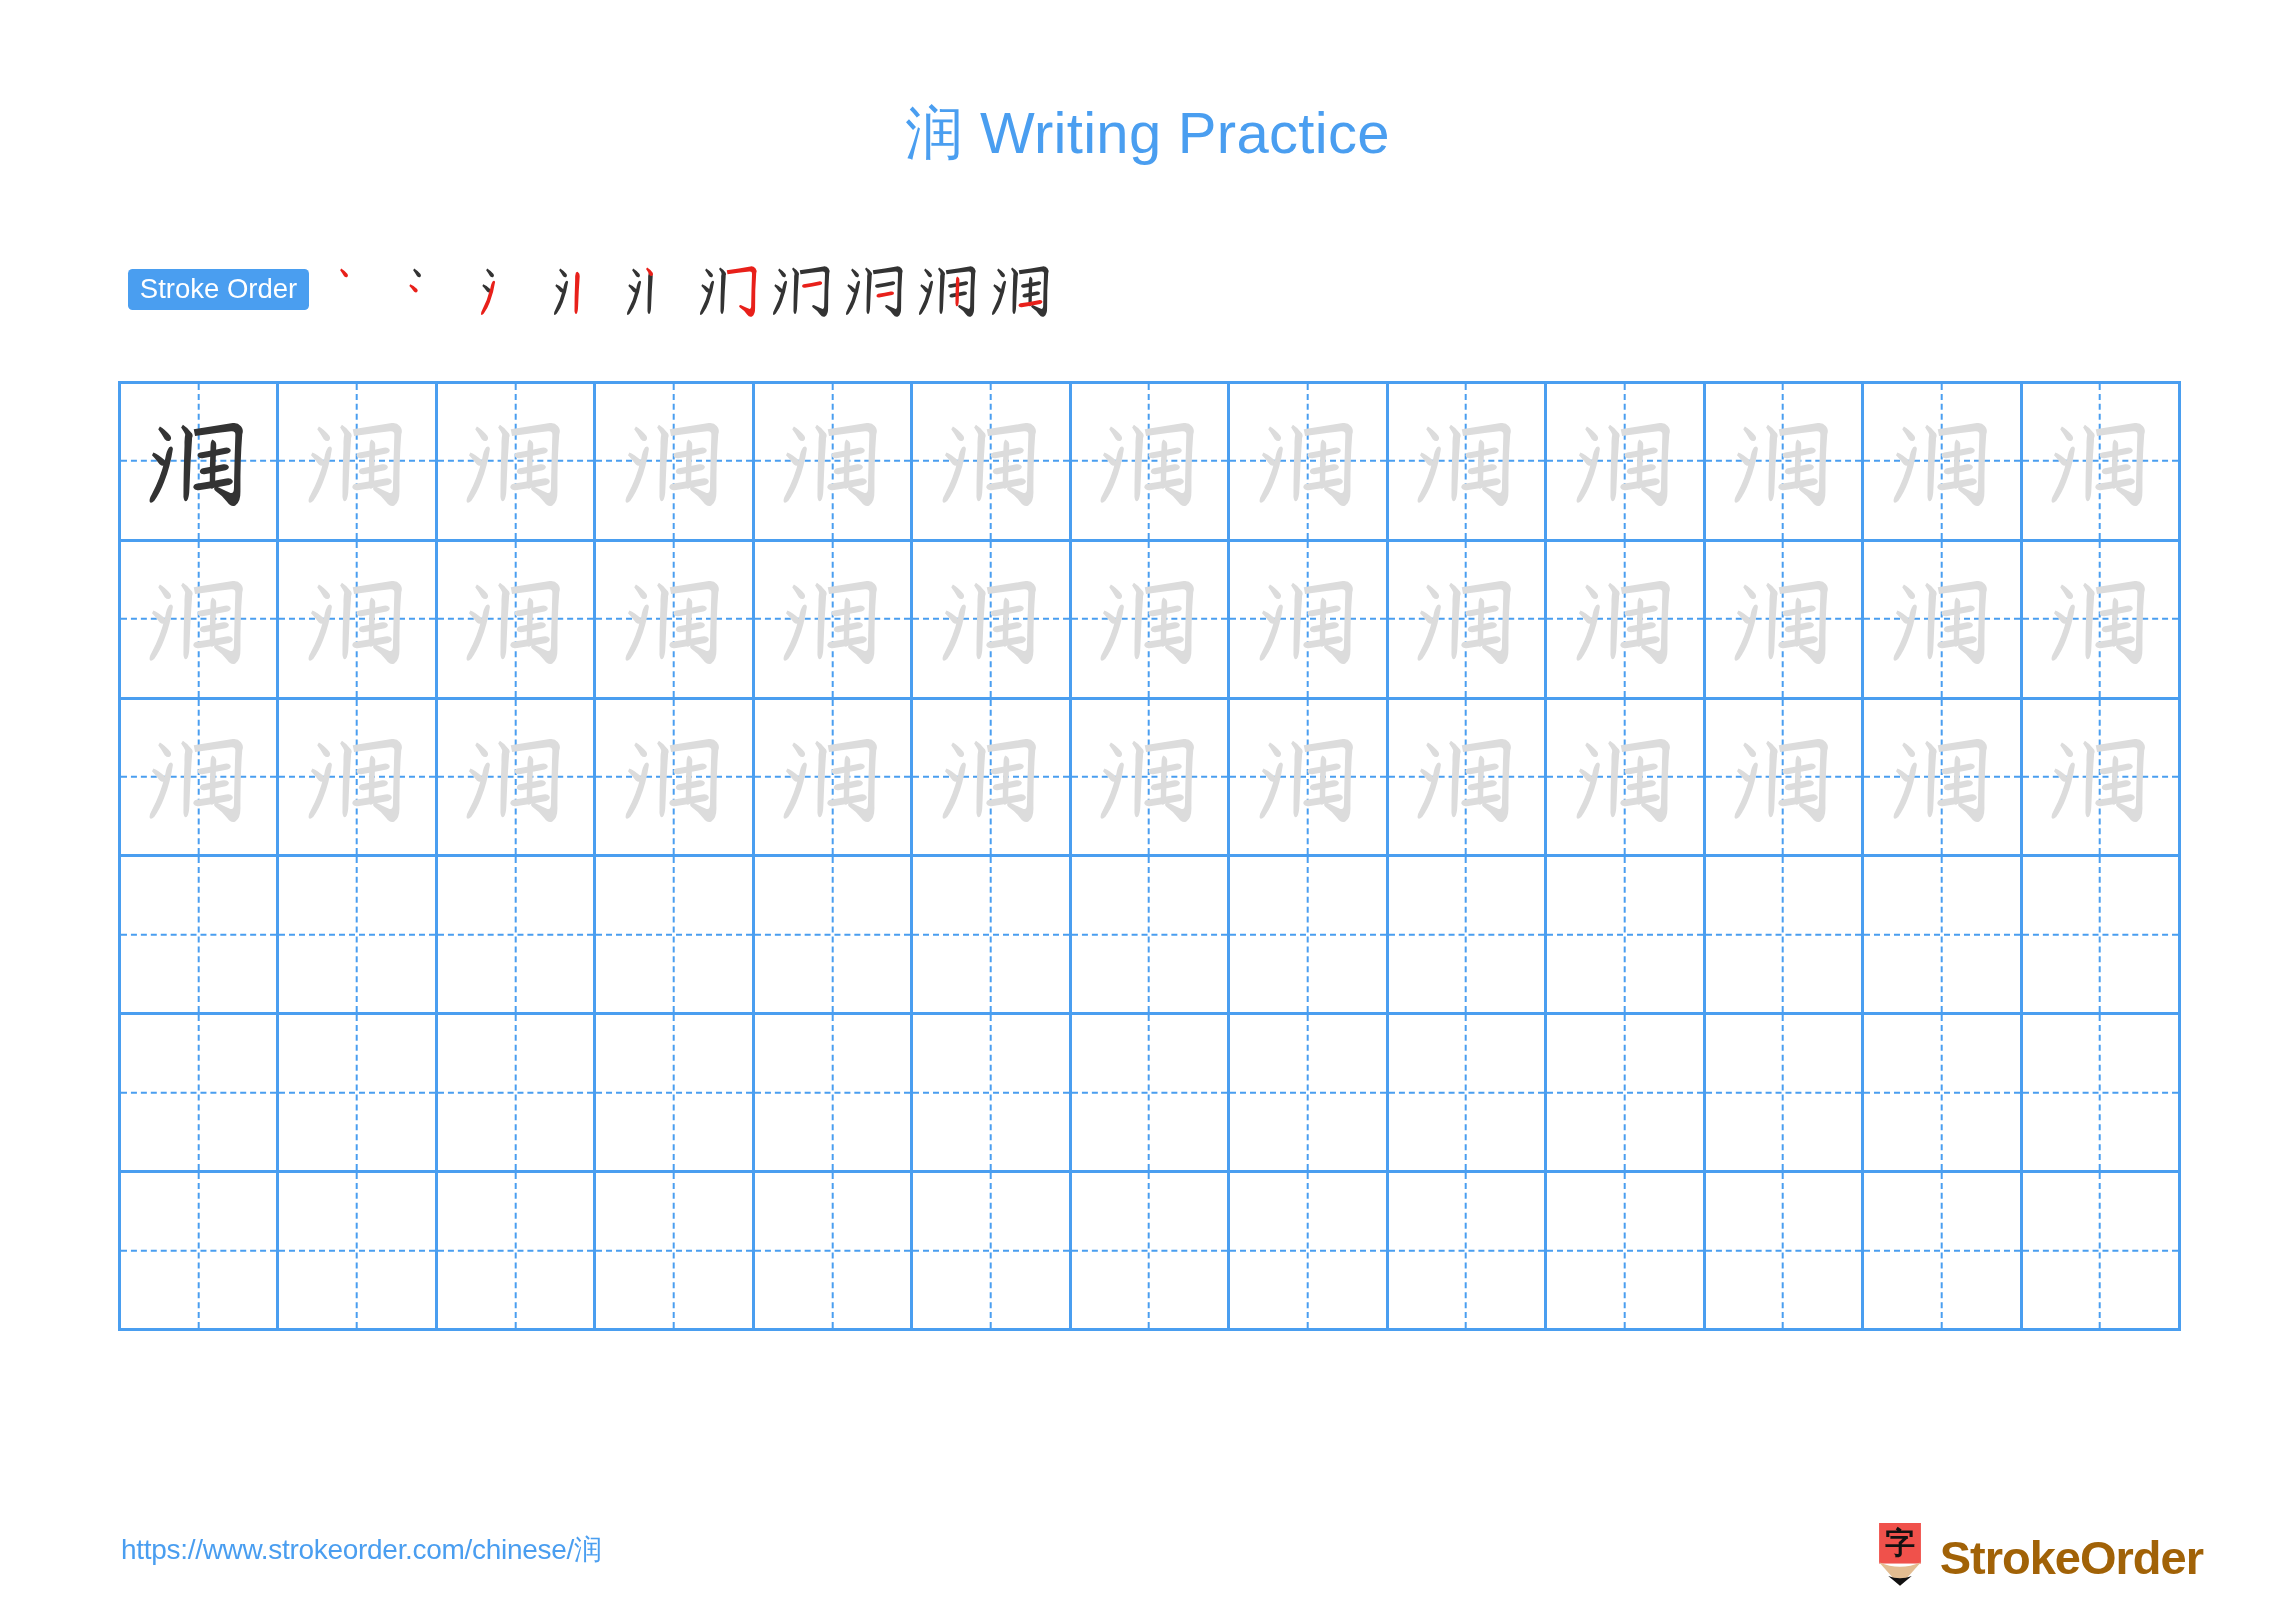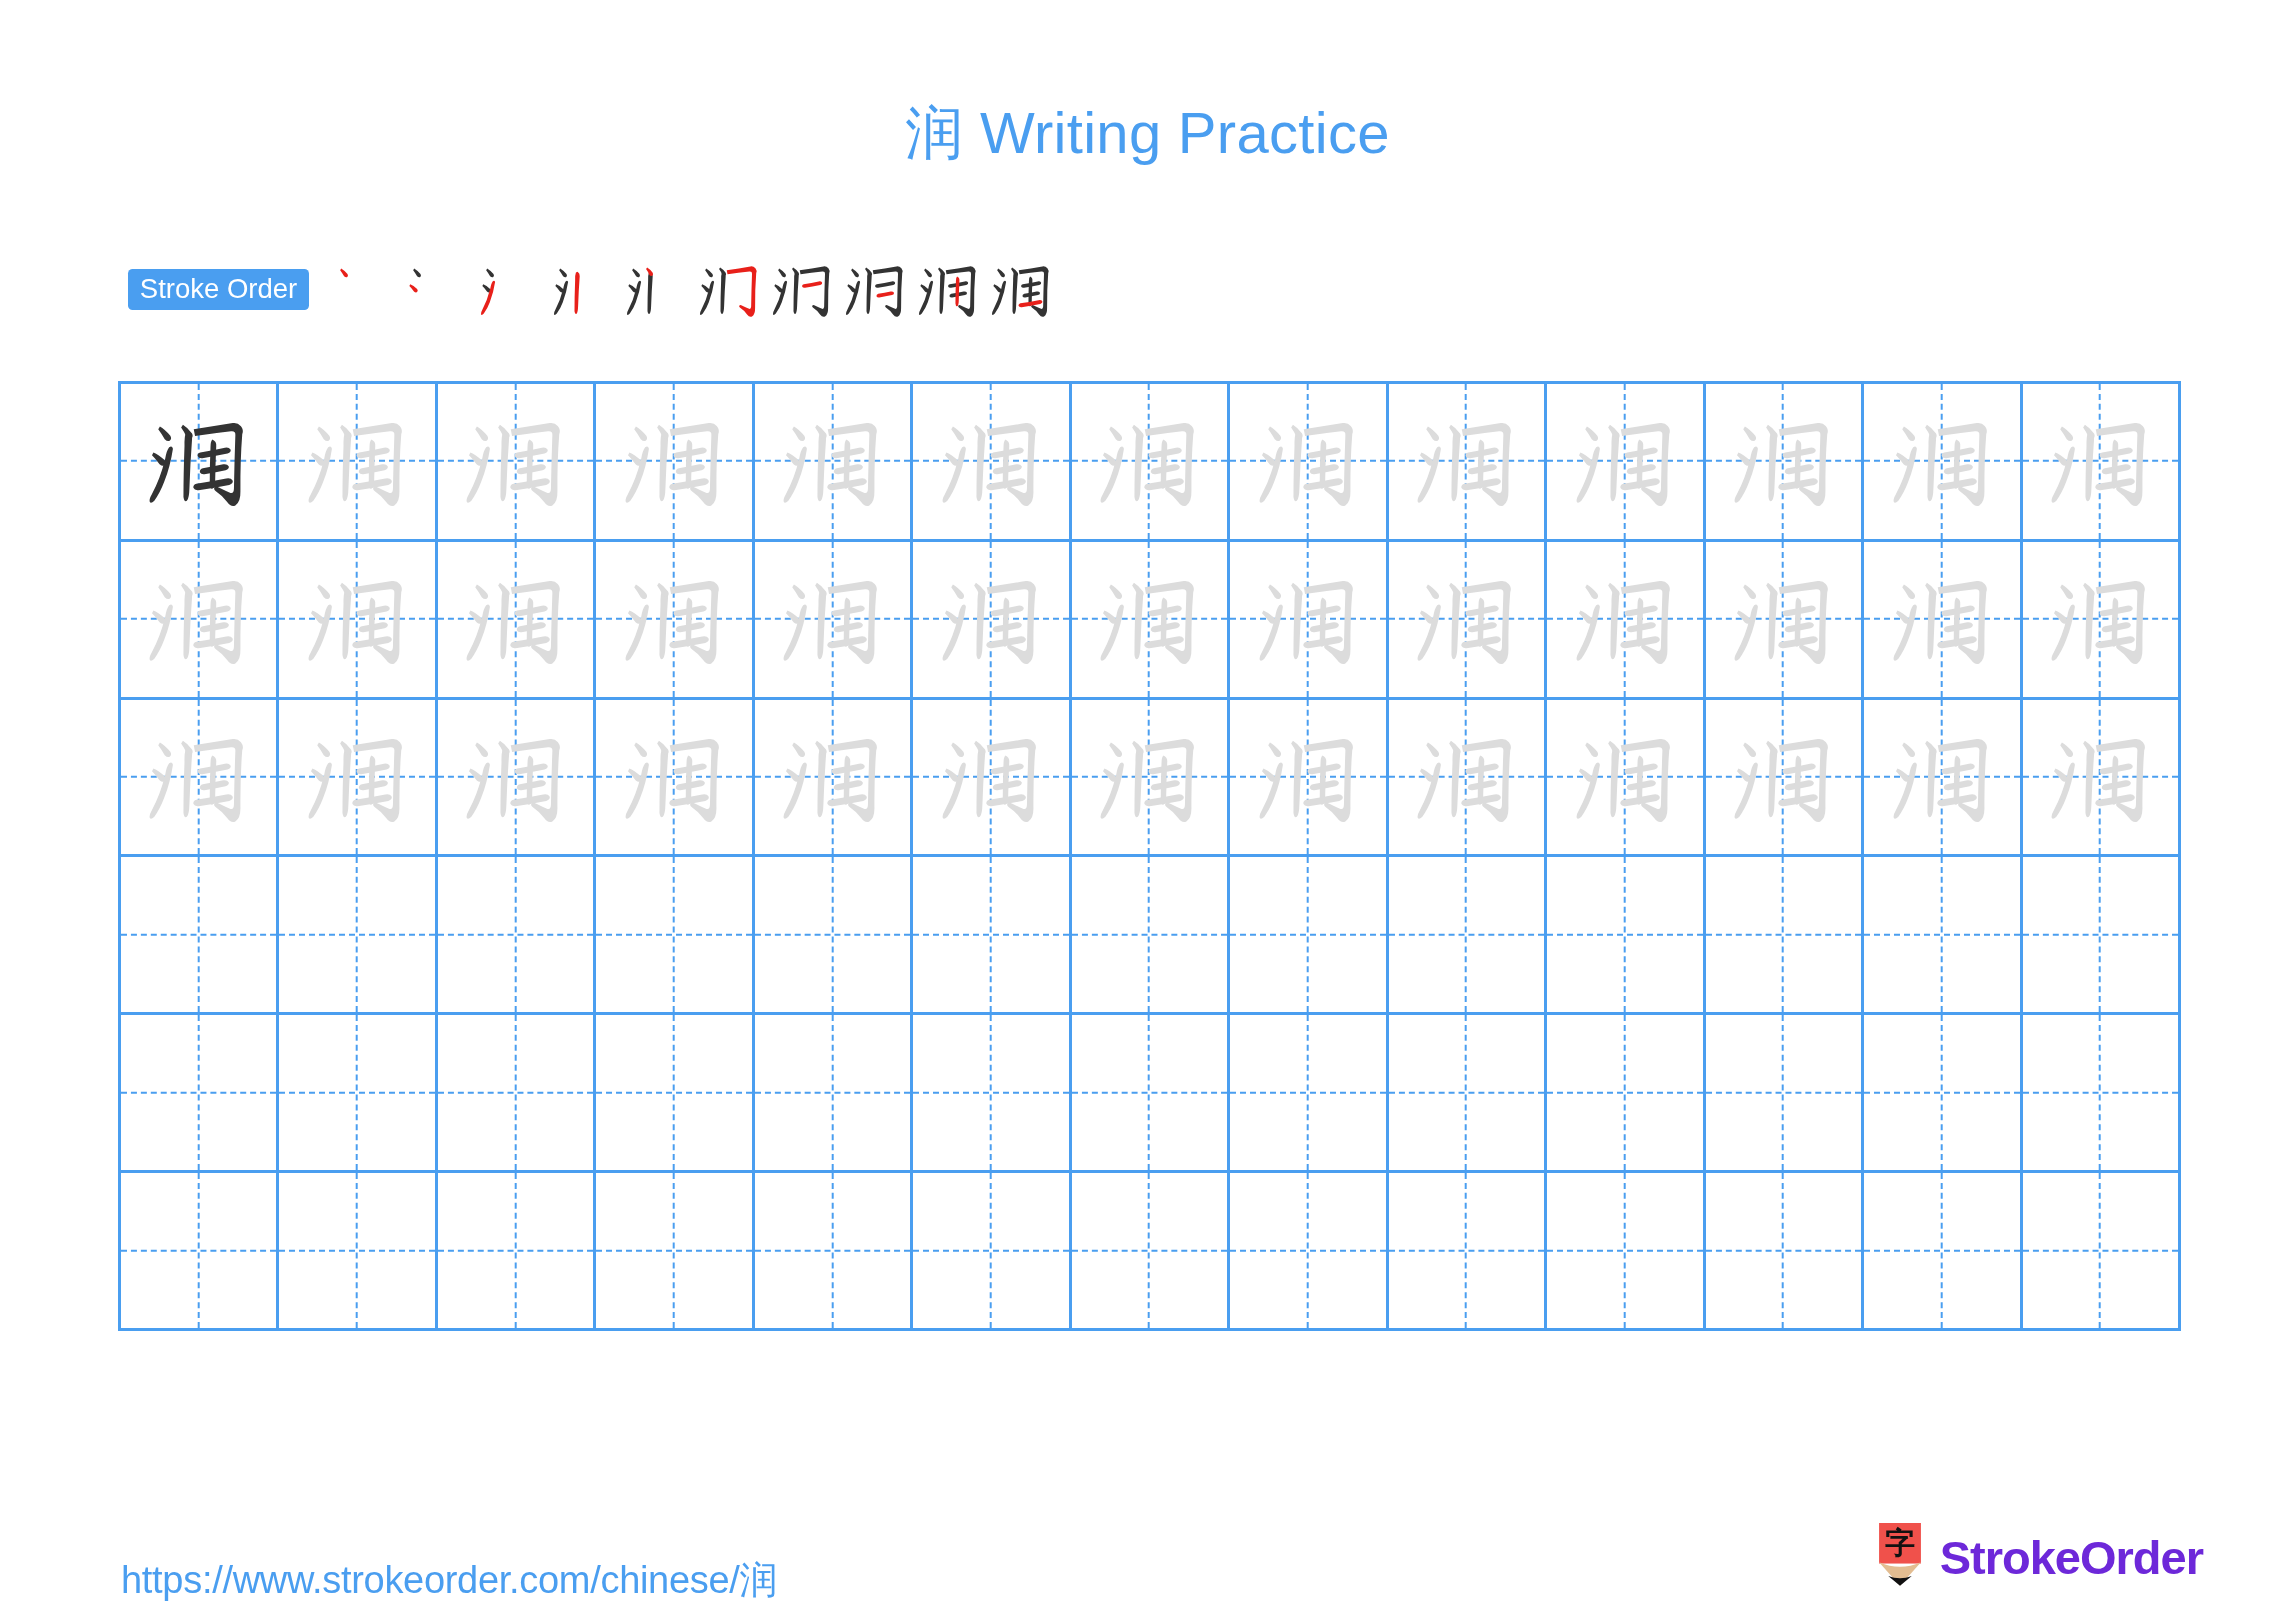--- a/index.html
+++ b/index.html
@@ -118,25 +118,24 @@
     width: 84%;
     height: 84%;
     display: block;
   }
 
   
   #footer-url {
     position: absolute;
     left: 121px;
     top: 1531px;
-    font-size: 38px;
+    font-size: 28px;
     color: #4a9ef0;
     white-space: nowrap;
     letter-spacing: -0.3px;
-    margin-top: 24px;
   }
   #footer-url .han {
     font-family: "DejaVu Sans", sans-serif;
   }
   #brand {
     position: absolute;
     right: 92px;
     top: 1521px;
     display: flex;
     align-items: center;
@@ -144,21 +143,21 @@
   }
   #brand-logo {
     width: 50px;
     height: 68px;
     margin-right: 14.4px;
     flex: 0 0 auto;
   }
   #brand-name {
     font-size: 47px;
     font-weight: bold;
-    color: #6d28d9;
+    color: #a16207;
     letter-spacing: -1px;
     white-space: nowrap;
   }
 </style>
 </head>
 <body>
 
 <div id="page-title">
   <span class="han">润</span><span> Writing Practice</span>
 </div>

